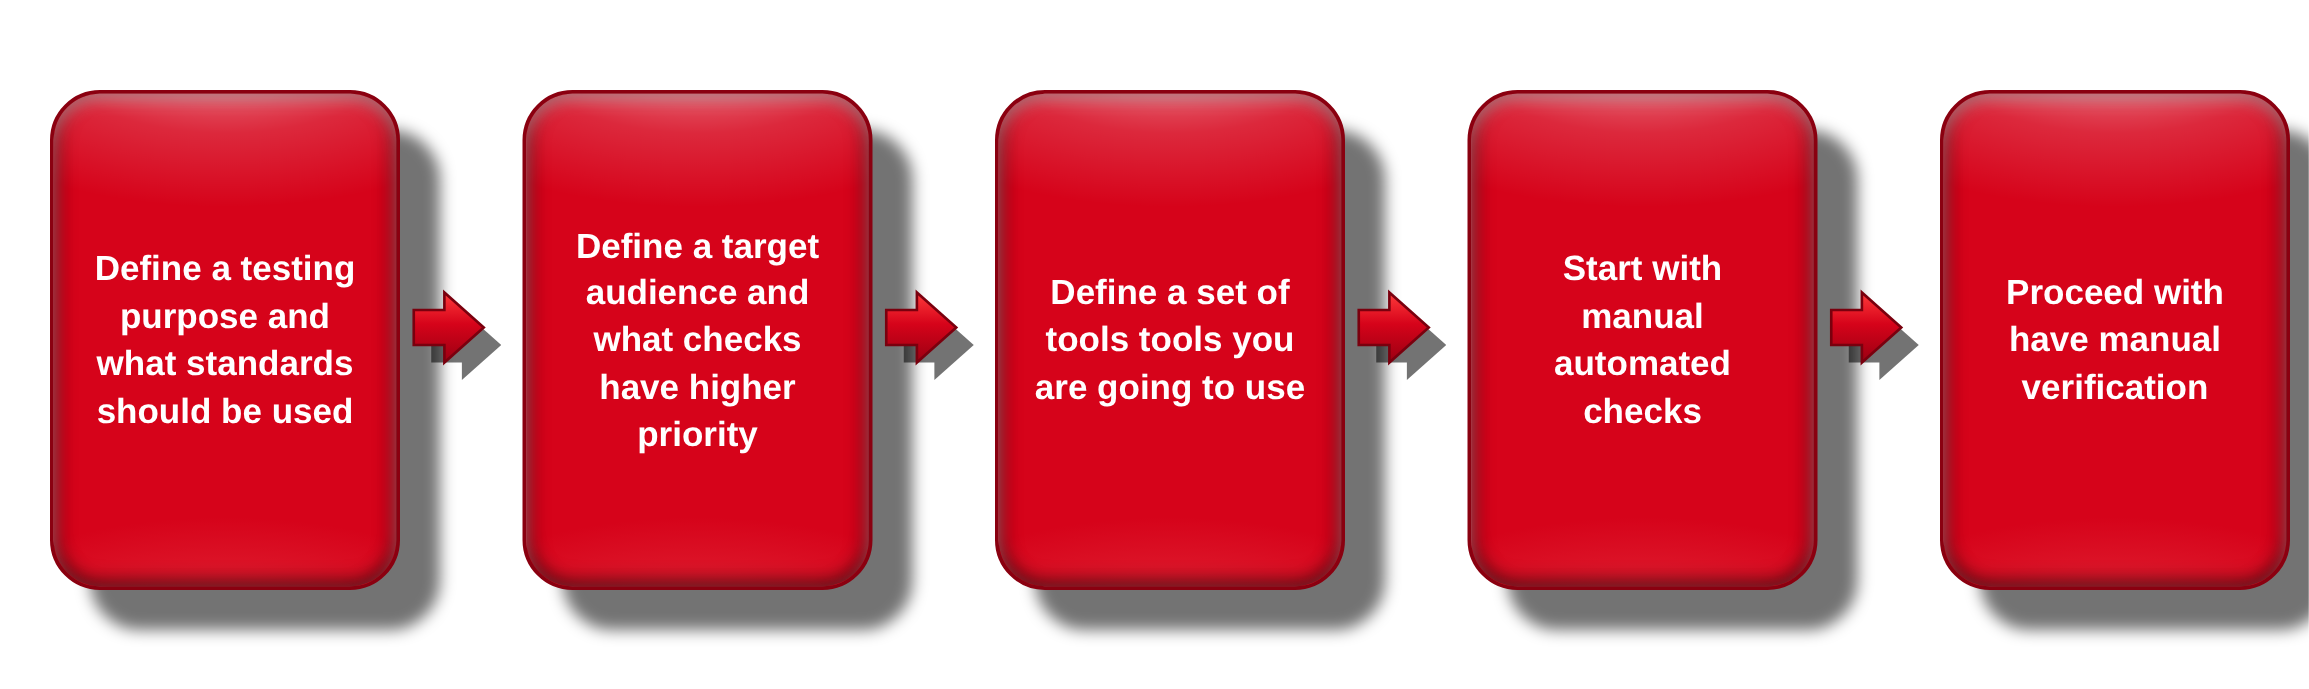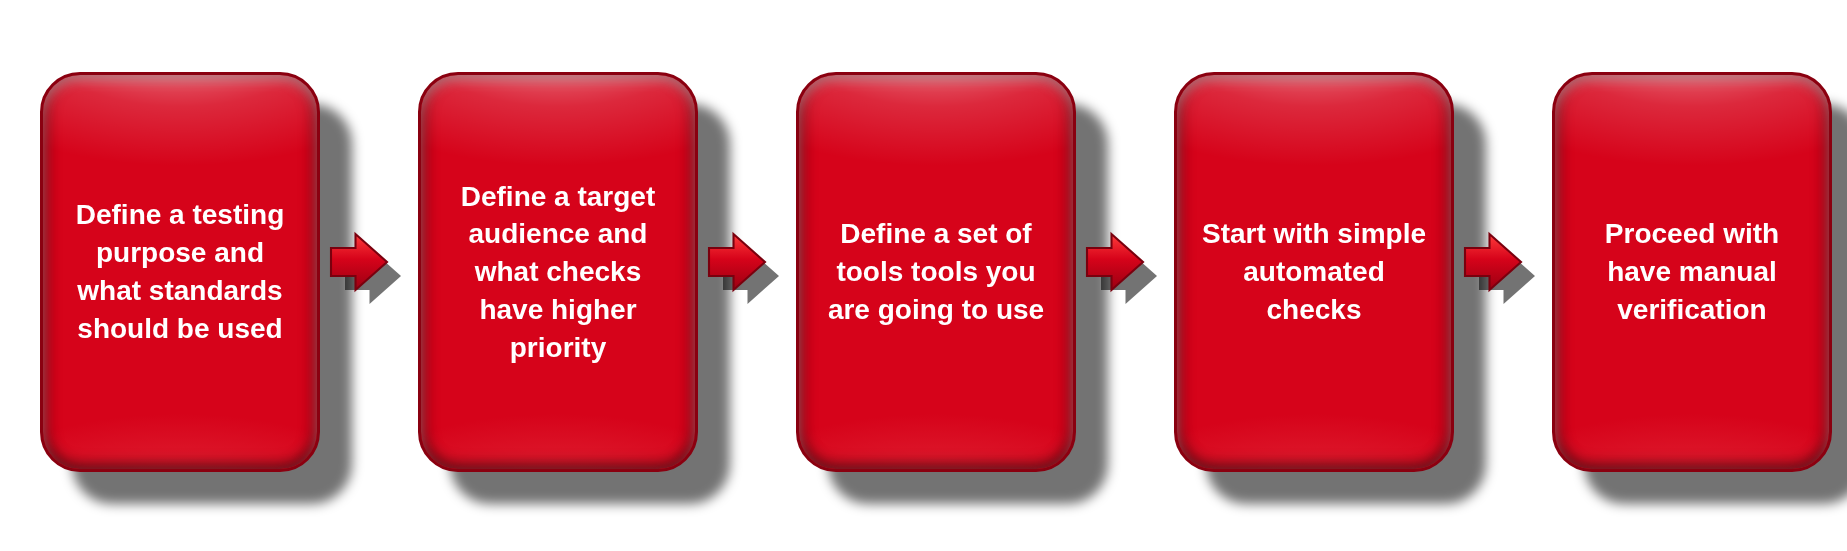--- a/index.html
+++ b/index.html
@@ -155,21 +155,21 @@
           <stop offset="100%" stop-color="#9a0012"></stop>
         </linearGradient>
       </defs>
       <path d="M10 30 L45 30 L45 10 L90 50 L45 90 L45 70 L10 70 Z" fill="url(#ag3)" stroke="#7a000e" stroke-width="3"></path>
     </svg>
   </div>
 
   <div class="step-wrap">
     <div class="step-shadow"></div>
     <div class="step">
-      <span>Start with simple automated checks</span>
+      <span>Start with manual automated checks</span>
     </div>
   </div>
 
   <div class="arrow-wrap">
     <svg class="arrow-shadow" width="70" height="70" viewBox="0 0 100 100">
       <path d="M10 30 L45 30 L45 10 L90 50 L45 90 L45 70 L10 70 Z" fill="rgba(0,0,0,0.55)"></path>
     </svg>
     <svg class="arrow" width="70" height="70" viewBox="0 0 100 100">
       <defs>
         <linearGradient id="ag4" x1="0" y1="0" x2="0" y2="1">

